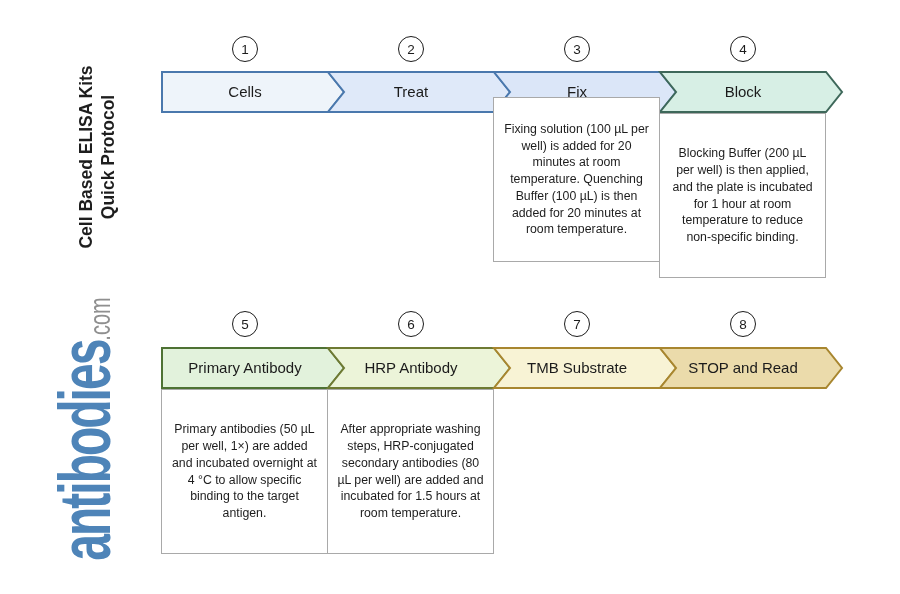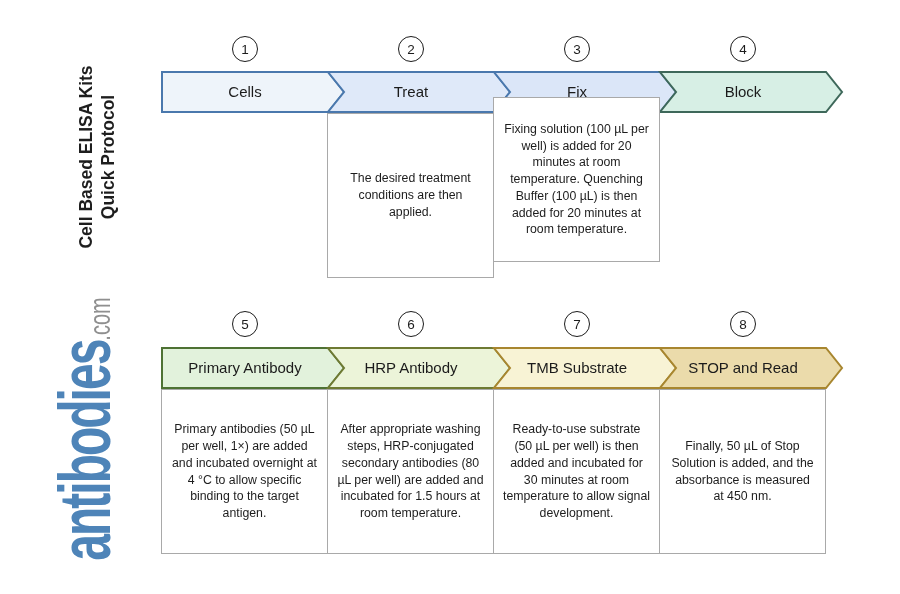--- a/index.html
+++ b/index.html
@@ -63,25 +63,25 @@
     <polygon points="1,2 167,2 183,22 167,42 1,42" fill="#eef4fa" stroke="#4a78ad"></polygon>
     <polygon points="167,2 333,2 349,22 333,42 167,42 183,22" fill="#dfe9f9" stroke="#4a78ad"></polygon>
     <polygon points="333,2 499,2 515,22 499,42 333,42 349,22" fill="#dbe6f8" stroke="#4a78ad"></polygon>
     <polygon points="499,2 665,2 681,22 665,42 499,42 515,22" fill="#d7efe5" stroke="#3e685a"></polygon>
     <text class="arrow-label" x="84" y="27">Cells</text>
     <text class="arrow-label" x="250" y="27">Treat</text>
     <text class="arrow-label" x="416" y="27">Fix</text>
     <text class="arrow-label" x="582" y="27">Block</text>
   </svg>
 
-  <div class="desc" style="left:327px; top:113px">
-      <span>The desired treatment conditions are then applied.</span>
-    </div>
   <div class="desc" style="left:493px; top:97px">
       <span>Fixing solution (100 µL per well) is added for 20 minutes at room temperature. Quenching Buffer (100 µL) is then added for 20 minutes at room temperature.</span>
+    </div>
+  <div class="desc" style="left:659px; top:113px">
+      <span>Blocking Buffer (200 µL per well) is then applied, and the plate is incubated for 1 hour at room temperature to reduce non-specific binding.</span>
     </div>
 
   <div class="badge" style="left:232px; top:311px">5</div>
   <div class="badge" style="left:398px; top:311px">6</div>
   <div class="badge" style="left:564px; top:311px">7</div>
   <div class="badge" style="left:730px; top:311px">8</div>
 
   <svg class="arrows" style="top:346px" width="684" height="44" viewBox="0 0 684 44">
     <polygon points="1,2 167,2 183,22 167,42 1,42" fill="#e2f2dc" stroke="#4e7234"></polygon>
     <polygon points="167,2 333,2 349,22 333,42 167,42 183,22" fill="#ecf4d9" stroke="#6e7a33"></polygon>
@@ -92,20 +92,14 @@
     <text class="arrow-label" x="416" y="27">TMB Substrate</text>
     <text class="arrow-label" x="582" y="27">STOP and Read</text>
   </svg>
 
   <div class="desc" style="left:161px; top:389px">
       <span>Primary antibodies (50 µL per well, 1×) are added and incubated overnight at 4 °C to allow specific binding to the target antigen.</span>
     </div>
   <div class="desc" style="left:327px; top:389px">
       <span>After appropriate washing steps, HRP-conjugated secondary antibodies (80 µL per well) are added and incubated for 1.5 hours at room temperature.</span>
     </div>
-  <div class="desc" style="left:493px; top:389px">
-      <span>Ready-to-use substrate (50 µL per well) is then added and incubated for 30 minutes at room temperature to allow signal development.</span>
-    </div>
-  <div class="desc" style="left:659px; top:389px">
-      <span>Finally, 50 µL of Stop Solution is added, and the absorbance is measured at 450 nm.</span>
-    </div>
 
 </div>
 
 </body></html>

